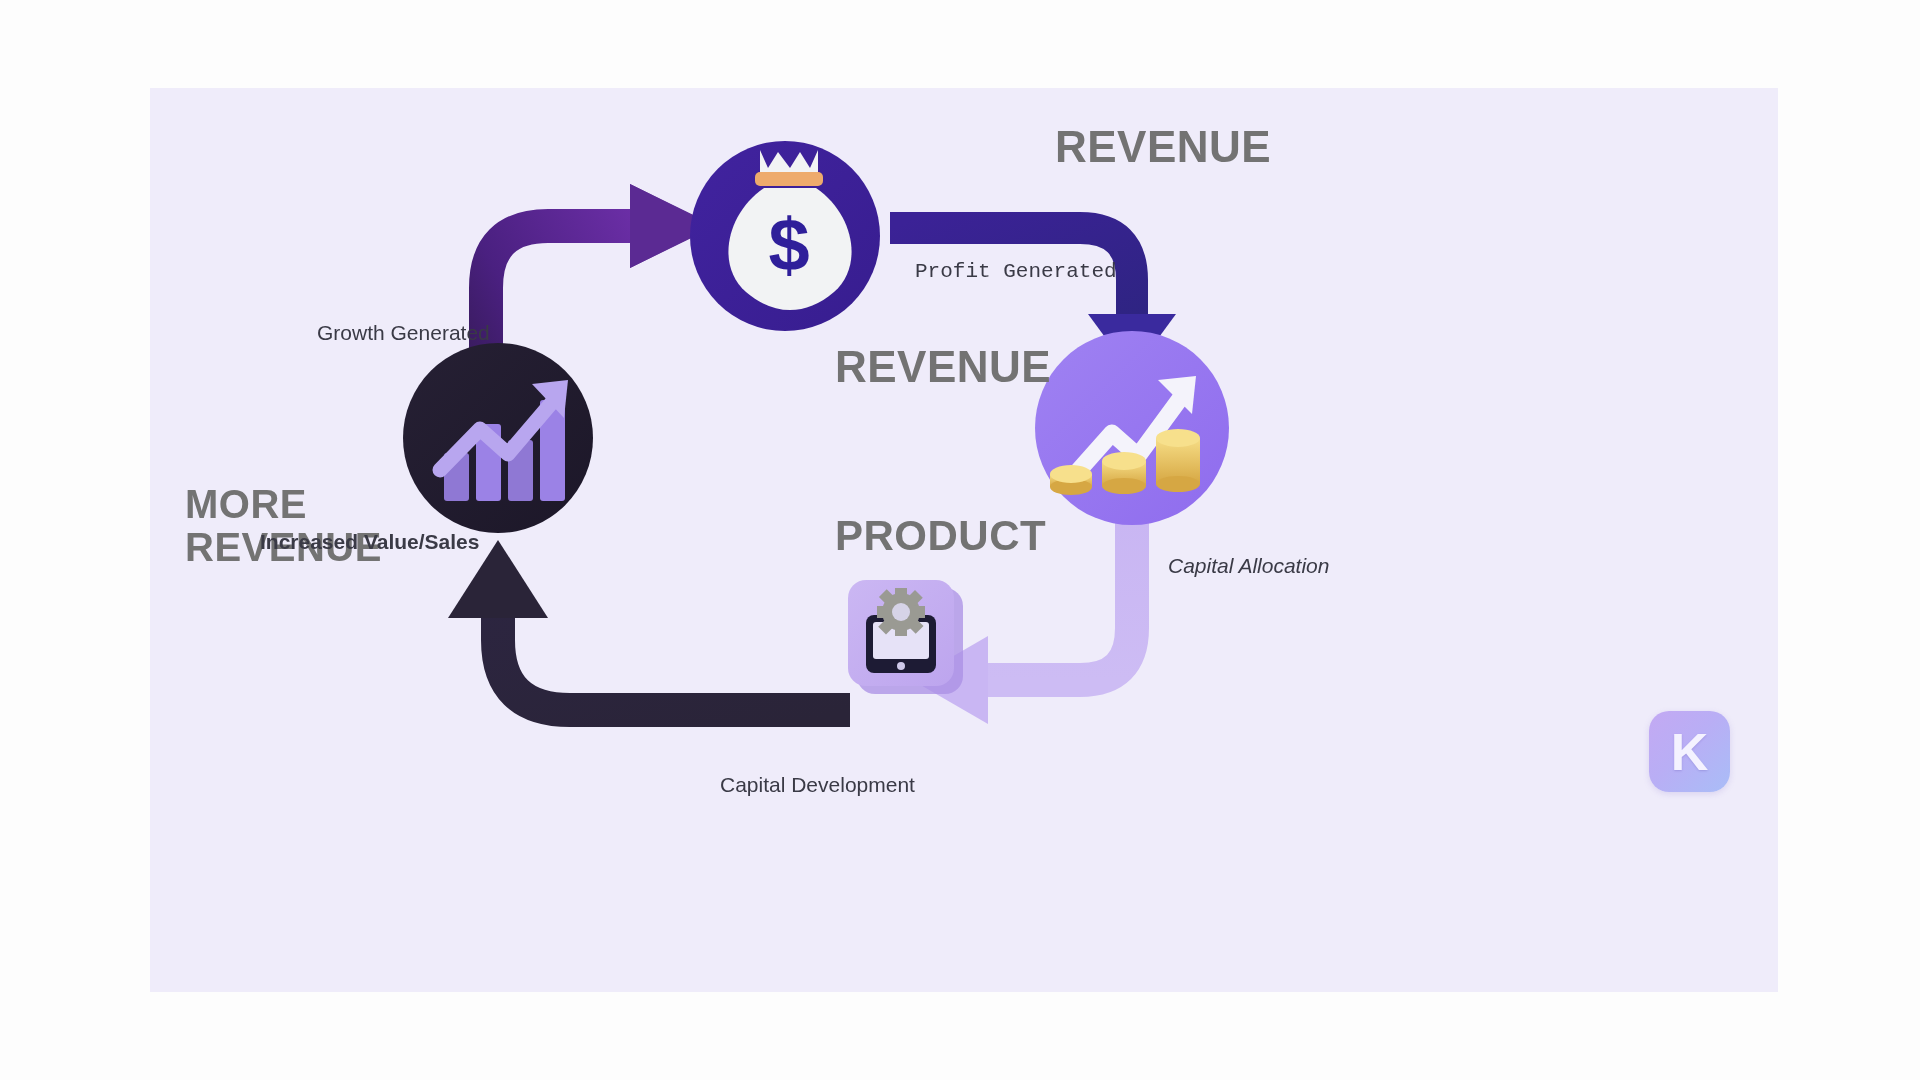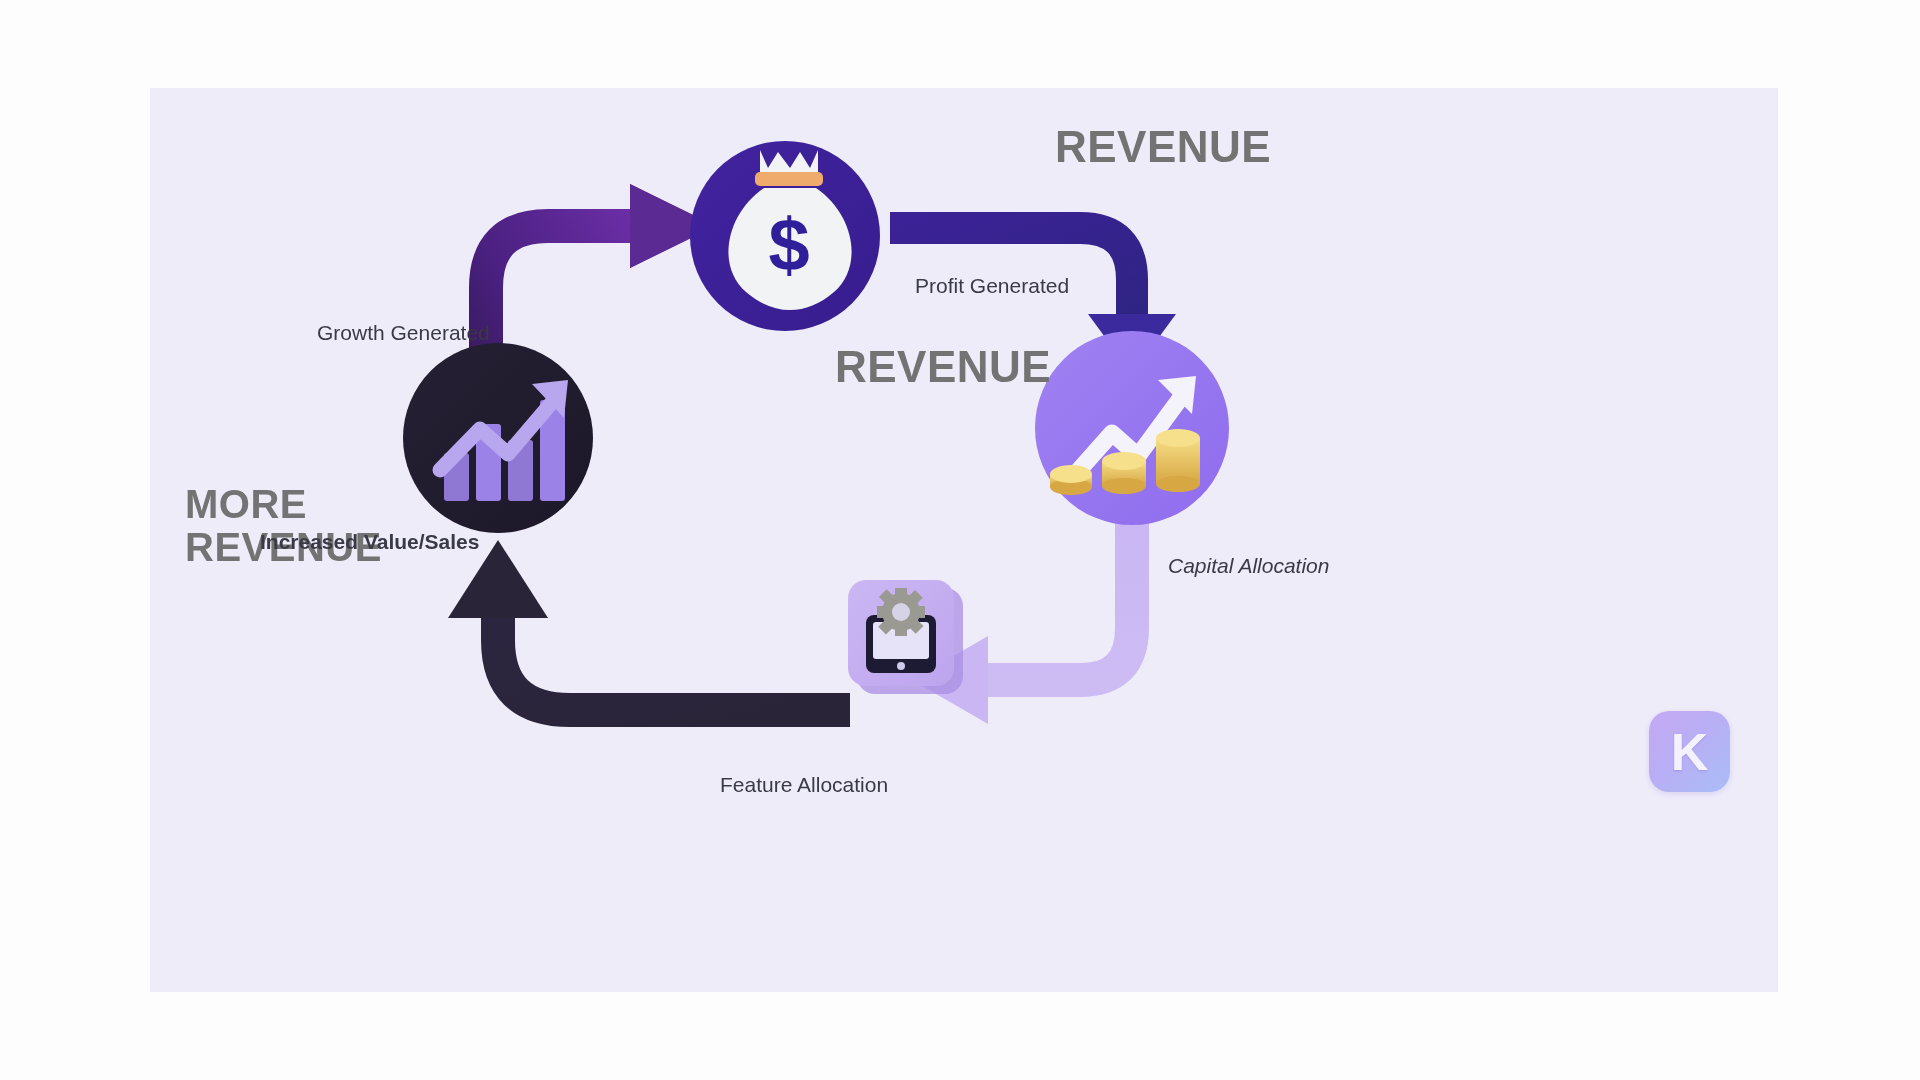--- a/index.html
+++ b/index.html
@@ -68,21 +68,21 @@
     top: 395px;
     font-size: 40px;
     width: 300px;
   }
   #label-product {
     left: 685px;
     top: 425px;
     font-size: 42px;
   }
   #lbl-growth      { left: 155px;  top: 233px; margin-left: 12px; }
-  #lbl-profit      { left: 765px;  top: 186px; }
+  #lbl-profit      { left: 765px;  top: 172px; font-family: Liberation Mono, monospace; }
   #lbl-capital     { left: 1018px; top: 466px; font-style: italic; }
   #lbl-feature     { left: 570px;  top: 685px; }
   #lbl-increased   { left: 110px;  top: 442px; font-weight: bold; }
 
   
   #watermark {
     position: absolute;
     left: 1499px;
     top: 623px;
     width: 81px;
@@ -259,28 +259,29 @@
     </svg>
 
     <div class="node-label" id="label-revenue-top">REVENUE</div>
 
     <div class="node-label" id="label-revenue-mid">REVENUE</div>
 
 
     <div class="node-label" id="label-more-revenue">MORE
 REVENUE</div>
 
+    <div class="node-label" id="label-product">PRODUCT</div>
 
     <div class="edge-label" id="lbl-growth">Growth Generated</div>
 
     <div class="edge-label" id="lbl-profit">Profit Generated</div>
 
     <div class="edge-label" id="lbl-capital">Capital Allocation</div>
 
-    <div class="edge-label" id="lbl-feature">Feature Allocation</div>
+    <div class="edge-label" id="lbl-feature">Capital Development</div>
 
     <div class="edge-label" id="lbl-increased">Increased Value/Sales</div>
 
     <div id="watermark">
       <span class="k-glyph">K</span>
     </div>
 
   </div>
 </div>
 

